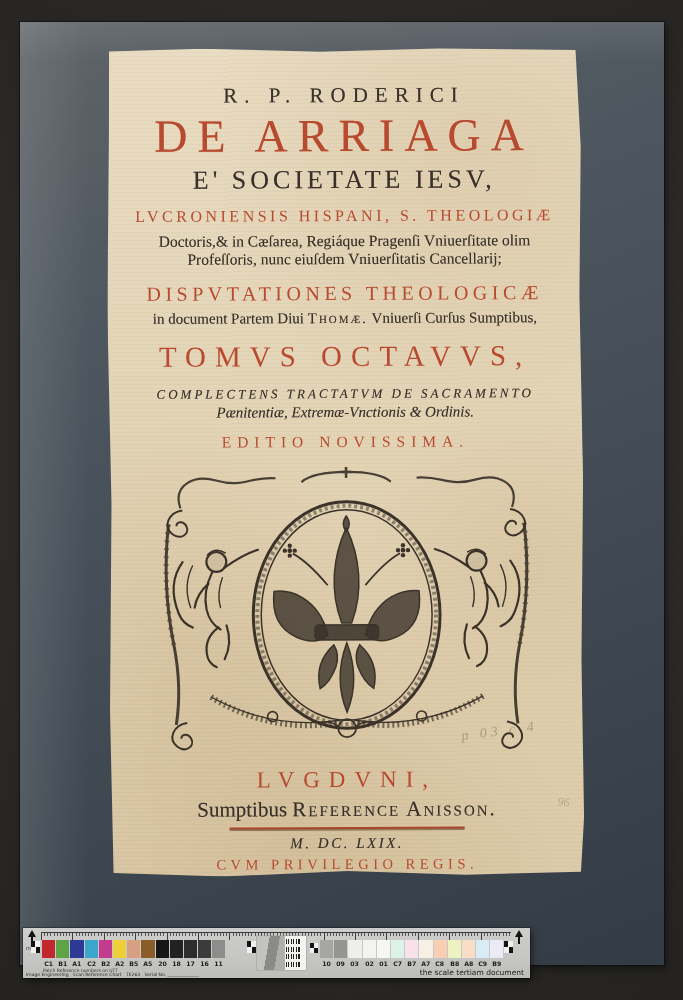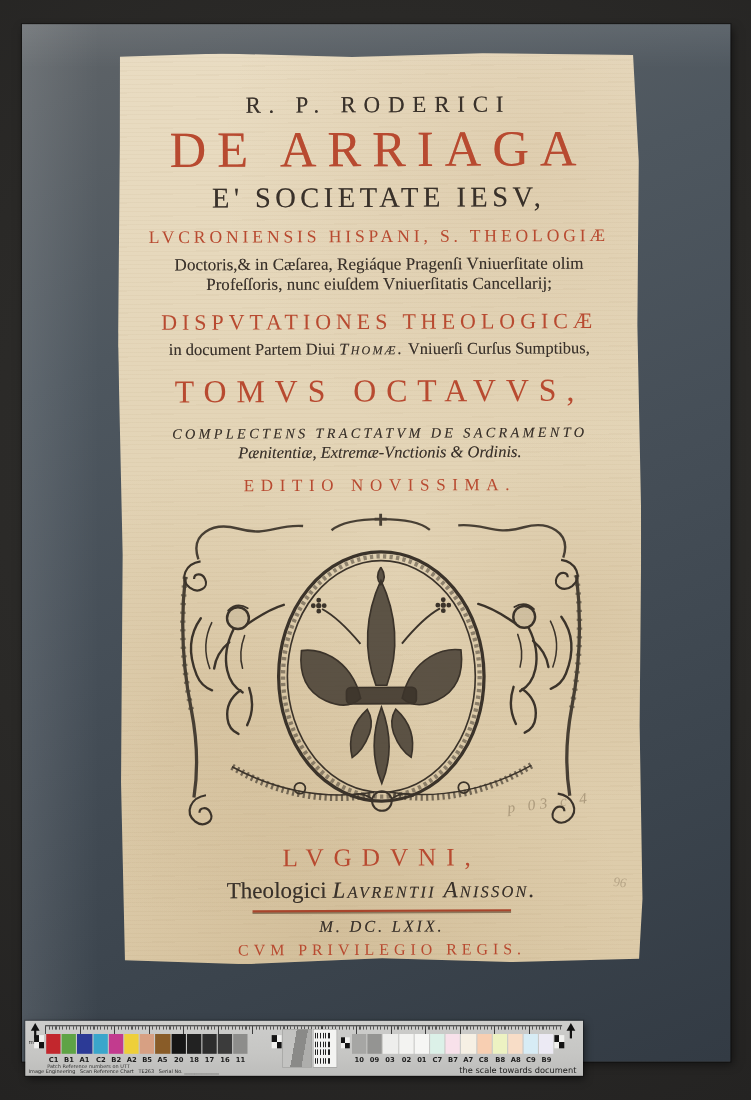--- a/index.html
+++ b/index.html
@@ -44,21 +44,21 @@
   .l-detail2{font-size:15.5px;line-height:18px;}
   .l-work{font-size:20px;letter-spacing:4.5px;line-height:26px;margin-top:12px;}
   .l-sub{font-size:15px;line-height:19px;margin-top:3px;}
   .l-vol{font-size:29px;letter-spacing:9px;line-height:36px;margin-top:10px;}
   .l-c1{font-size:13px;font-style:italic;letter-spacing:3px;line-height:16px;margin-top:12px;}
   .l-c2{font-size:15px;font-style:italic;line-height:19px;margin-top:1px;}
   .l-ed{font-size:15.5px;letter-spacing:6px;line-height:20px;margin-top:10px;}
   .woodcut-wrap{margin-top:14px;line-height:0;}
   .l-city{font-size:23px;letter-spacing:9px;line-height:28px;margin-top:8px;}
   .l-pub{font-size:21px;line-height:26px;margin-top:2px;}
-  .sc{font-variant:small-caps;letter-spacing:2px;font-style:italic;}
+  .sc{font-variant:small-caps;letter-spacing:2px;}
   .imprint-rule{width:235px;height:2px;margin:5px auto 0;background:#a8452c;box-shadow:0 1.5px 0 rgba(80,58,36,.55);}
   .l-year{font-size:15px;font-style:italic;letter-spacing:2.5px;line-height:18px;margin-top:5px;}
   .l-priv{font-size:14.5px;letter-spacing:4.5px;line-height:18px;margin-top:3px;}
   .pencil{position:absolute;font-style:italic;color:rgba(125,108,82,.5);white-space:nowrap;}
   .pencil-1{left:352px;top:676px;font-size:14px;letter-spacing:4px;transform:rotate(-7deg);}
   .pencil-2{left:448px;top:748px;font-size:12px;transform:rotate(5deg);color:rgba(125,108,82,.4);}
   
   .calbar{
     position:absolute;left:23px;top:928px;width:507px;height:50px;
     background:linear-gradient(180deg,#cdcdcb 0%,#c6c6c4 60%,#bdbdbb 100%);
@@ -186,21 +186,21 @@
               <circle cx="120" cy="252" r="5" stroke-width="1.6"></circle>
               <circle cx="270" cy="252" r="5" stroke-width="1.6"></circle>
               <circle cx="195" cy="264" r="9" stroke-width="1.8"></circle>
               <path d="M186,262 q-12,-8 -20,-2" stroke-width="1.6"></path>
               <path d="M204,262 q12,-8 20,-2" stroke-width="1.6"></path>
             </g>
           </svg>
         </div>
 
         <span class="ln red l-city">LVGDVNI,</span>
-        <span class="ln blk l-pub"><span>Theologici </span><span class="sc">Lavrentii Anisson.</span></span>
+        <span class="ln blk l-pub"><span>Sumptibus </span><span class="sc">Reference Anisson.</span></span>
         <div class="imprint-rule"></div>
         <span class="ln blk l-year">M. DC. LXIX.</span>
         <span class="ln red l-priv">CVM PRIVILEGIO REGIS.</span>
 
         <span class="pencil pencil-1">p 03 c 4</span>
         <span class="pencil pencil-2">96</span>
       </div>
     </div>
   </div>
 
@@ -323,15 +323,15 @@
           <div class="patch-label">C9</div>
         </div>
         <div class="patch-col">
           <div class="swatch" style="background: rgb(236, 234, 244);"></div>
           <div class="patch-label">B9</div>
         </div>
       </div>
     <div class="checker ck4"></div>
     <span class="patch-note">Patch Reference numbers on UTT</span>
     <span class="maker-line">Image Engineering   Scan Reference Chart   TE263   Serial No. ______________</span>
-    <span class="orient-note">the scale towards document</span>
+    <span class="orient-note">the scale tertiam document</span>
   </div>
 </div>
 
 </body></html>

